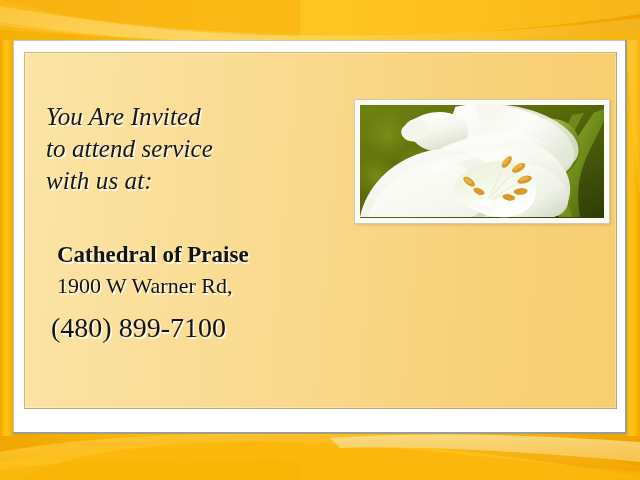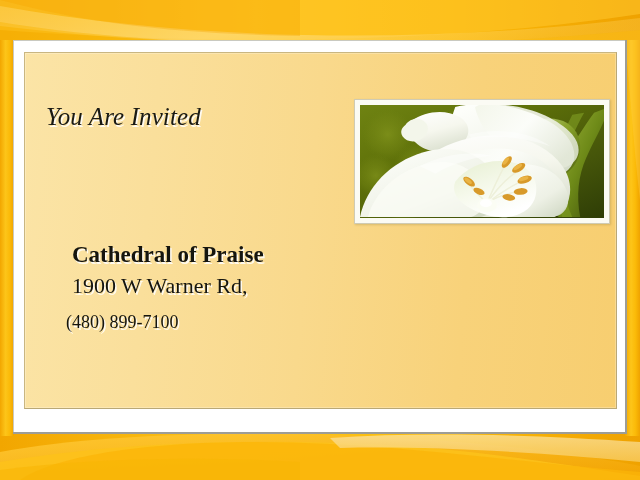--- a/index.html
+++ b/index.html
@@ -81,40 +81,39 @@
     text-shadow: 1.5px 1.5px 0 rgba(255,255,255,0.85);
     white-space: pre;
     letter-spacing: 0.1px;
   }
 
   .address-block {
     position: absolute;
     left: 32px;
     top: 188px;
     width: 320px;
-    margin-left: 15px;
   }
   .org-name {
     font-size: 23px;
     font-weight: bold;
     color: #15150f;
     text-shadow: 1.5px 1.5px 0 rgba(255,255,255,0.85);
     line-height: 1.2;
     margin-bottom: 4px;
     white-space: pre;
   }
   .addr-line {
     font-size: 22px;
     color: #15150f;
     text-shadow: 1.5px 1.5px 0 rgba(255,255,255,0.85);
     line-height: 1.17;
     white-space: pre;
   }
   .phone-line {
-    font-size: 18px;
+    font-size: 28px;
     color: #15150f;
     text-shadow: 1.5px 1.5px 0 rgba(255,255,255,0.85);
     line-height: 1.17;
     margin-top: 14px;
     margin-left: -6px;
     white-space: pre;
   }
 
   
   .photo-frame {
@@ -190,20 +189,22 @@
     <rect x="625" y="40" width="15" height="396" fill="url(#gTop)"></rect>
     <path d="M625,40 L640,40 L640,200 C634,150 630,90 625,40 Z" fill="#FFCE44" opacity="0.4"></path>
   </svg>
 
   <div class="white-frame"></div>
 
   <div class="inner-panel">
 
     <div class="invite-block">
       <div class="invite-line">You Are Invited</div>
+      <div class="invite-line">to attend service</div>
+      <div class="invite-line">with us at:</div>
     </div>
 
     <div class="address-block">
       <div class="org-name">Cathedral of Praise</div>
       <div class="addr-line">1900 W Warner Rd,</div>
       <div class="phone-line">(480) 899-7100</div>
     </div>
 
     <div class="photo-frame">
       <div class="photo">

